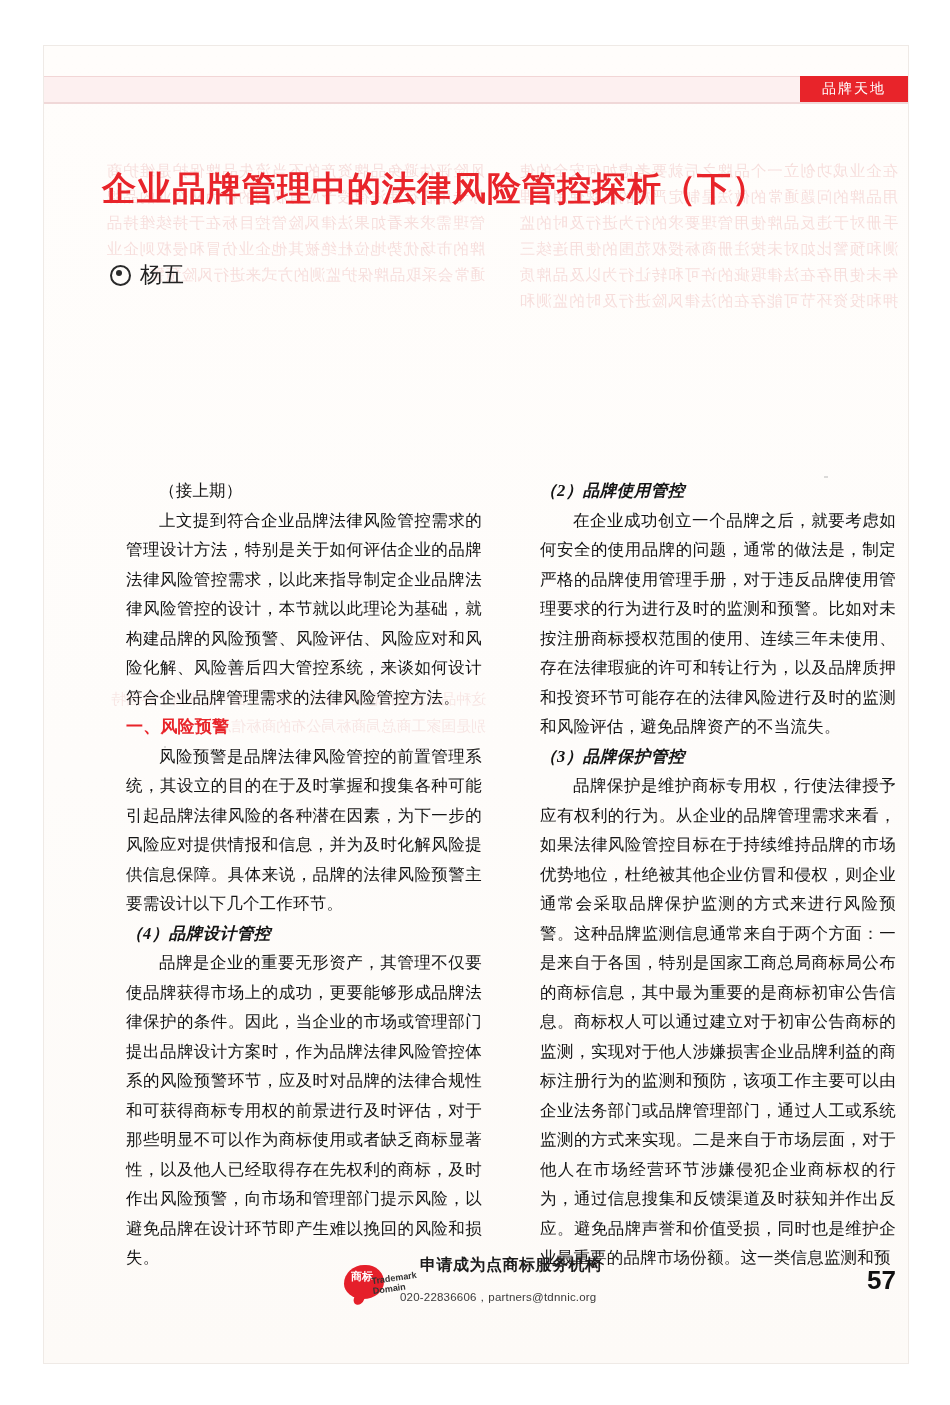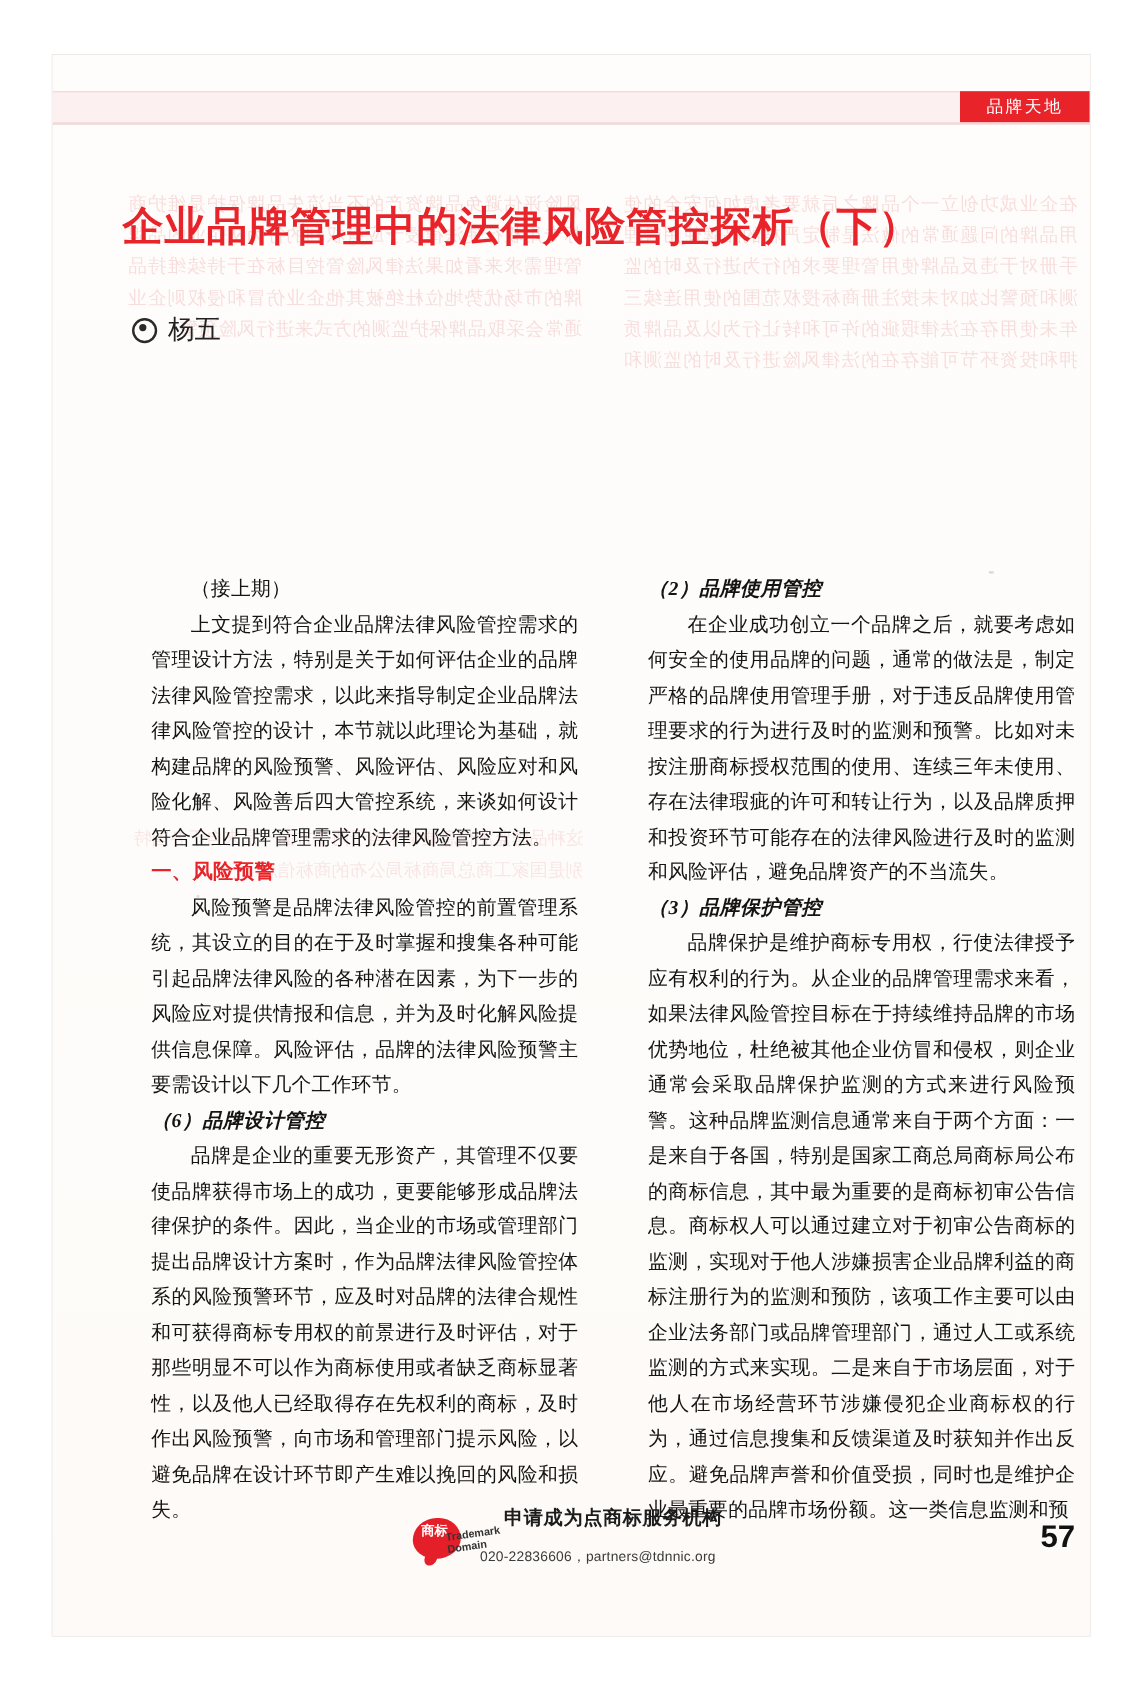--- a/index.html
+++ b/index.html
@@ -331,22 +331,22 @@
     <div class="byline">
       <span class="byline-mark"></span>
       <span>杨五</span>
     </div>
 
     <div class="columns">
       <div class="col">
         <p class="indent">（接上期）</p>
         <p class="indent">上文提到符合企业品牌法律风险管控需求的管理设计方法，特别是关于如何评估企业的品牌法律风险管控需求，以此来指导制定企业品牌法律风险管控的设计，本节就以此理论为基础，就构建品牌的风险预警、风险评估、风险应对和风险化解、风险善后四大管控系统，来谈如何设计符合企业品牌管理需求的法律风险管控方法。</p>
         <p class="section-head">一、风险预警</p>
-        <p class="indent">风险预警是品牌法律风险管控的前置管理系统，其设立的目的在于及时掌握和搜集各种可能引起品牌法律风险的各种潜在因素，为下一步的风险应对提供情报和信息，并为及时化解风险提供信息保障。风险评估，品牌的法律风险预警主要需设计以下几个工作环节。</p>
-        <p class="sub-head">（6）品牌设计管控</p>
+        <p class="indent">风险预警是品牌法律风险管控的前置管理系统，其设立的目的在于及时掌握和搜集各种可能引起品牌法律风险的各种潜在因素，为下一步的风险应对提供情报和信息，并为及时化解风险提供信息保障。具体来说，品牌的法律风险预警主要需设计以下几个工作环节。</p>
+        <p class="sub-head">（4）品牌设计管控</p>
         <p class="indent">品牌是企业的重要无形资产，其管理不仅要使品牌获得市场上的成功，更要能够形成品牌法律保护的条件。因此，当企业的市场或管理部门提出品牌设计方案时，作为品牌法律风险管控体系的风险预警环节，应及时对品牌的法律合规性和可获得商标专用权的前景进行及时评估，对于那些明显不可以作为商标使用或者缺乏商标显著性，以及他人已经取得存在先权利的商标，及时作出风险预警，向市场和管理部门提示风险，以避免品牌在设计环节即产生难以挽回的风险和损失。</p>
       </div>
       <div class="col">
         <p class="sub-head">（2）品牌使用管控</p>
         <p class="indent">在企业成功创立一个品牌之后，就要考虑如何安全的使用品牌的问题，通常的做法是，制定严格的品牌使用管理手册，对于违反品牌使用管理要求的行为进行及时的监测和预警。比如对未按注册商标授权范围的使用、连续三年未使用、存在法律瑕疵的许可和转让行为，以及品牌质押和投资环节可能存在的法律风险进行及时的监测和风险评估，避免品牌资产的不当流失。</p>
         <p class="sub-head">（3）品牌保护管控</p>
         <p class="indent">品牌保护是维护商标专用权，行使法律授予应有权利的行为。从企业的品牌管理需求来看，如果法律风险管控目标在于持续维持品牌的市场优势地位，杜绝被其他企业仿冒和侵权，则企业通常会采取品牌保护监测的方式来进行风险预警。这种品牌监测信息通常来自于两个方面：一是来自于各国，特别是国家工商总局商标局公布的商标信息，其中最为重要的是商标初审公告信息。商标权人可以通过建立对于初审公告商标的监测，实现对于他人涉嫌损害企业品牌利益的商标注册行为的监测和预防，该项工作主要可以由企业法务部门或品牌管理部门，通过人工或系统监测的方式来实现。二是来自于市场层面，对于他人在市场经营环节涉嫌侵犯企业商标权的行为，通过信息搜集和反馈渠道及时获知并作出反应。避免品牌声誉和价值受损，同时也是维护企业最重要的品牌市场份额。这一类信息监测和预</p>
       </div>
     </div>
 

